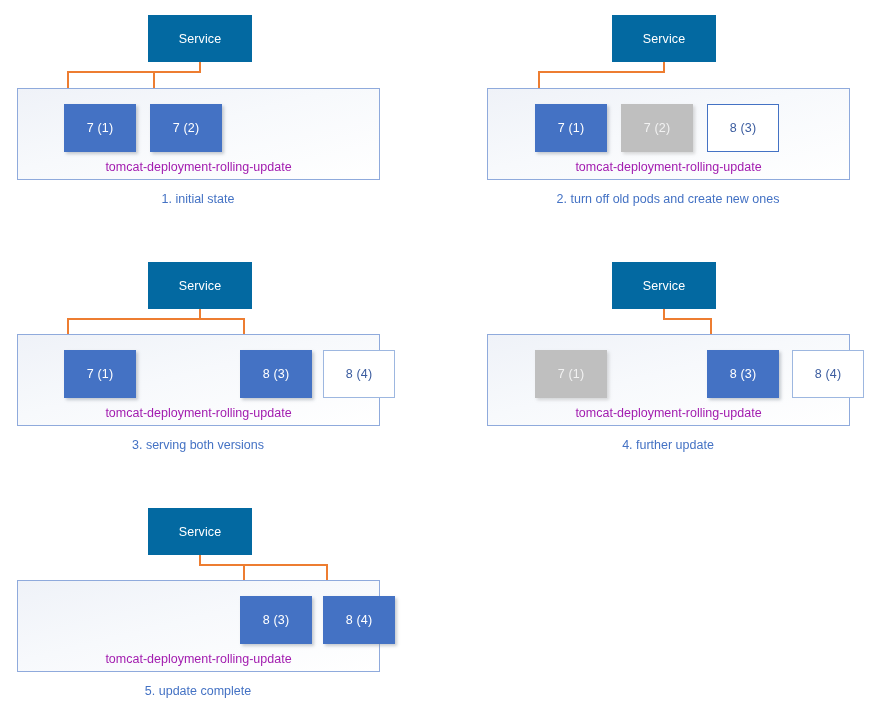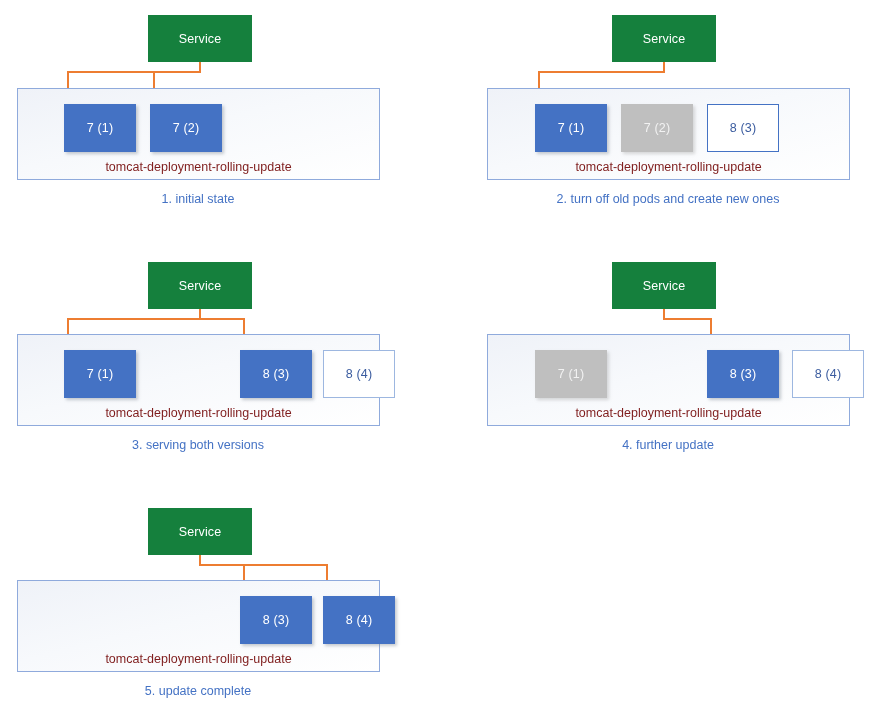--- a/index.html
+++ b/index.html
@@ -17,41 +17,41 @@
     position: relative;
     width: 870px;
     height: 718px;
   }
   .panel {
     position: absolute;
   }
   
   .service-box {
     position: absolute;
-    background: #15803d;
+    background: #0369a1;
     color: #ffffff;
     font-size: 12.5px;
     display: flex;
     align-items: center;
     justify-content: center;
     letter-spacing: 0.1px;
   }
   
   .deployment-box {
     position: absolute;
     border: 1px solid #8FAADC;
     background: linear-gradient(to bottom right, #EFF2F8 0%, #F7F9FC 45%, #FFFFFF 100%);
     box-sizing: border-box;
   }
   .deployment-label {
     position: absolute;
     left: 0;
     right: 0;
     text-align: center;
-    color: #7f1d1d;
+    color: #a21caf;
     font-size: 12.5px;
     white-space: nowrap;
   }
   
   .pod {
     position: absolute;
     box-sizing: border-box;
     display: flex;
     align-items: center;
     justify-content: center;

